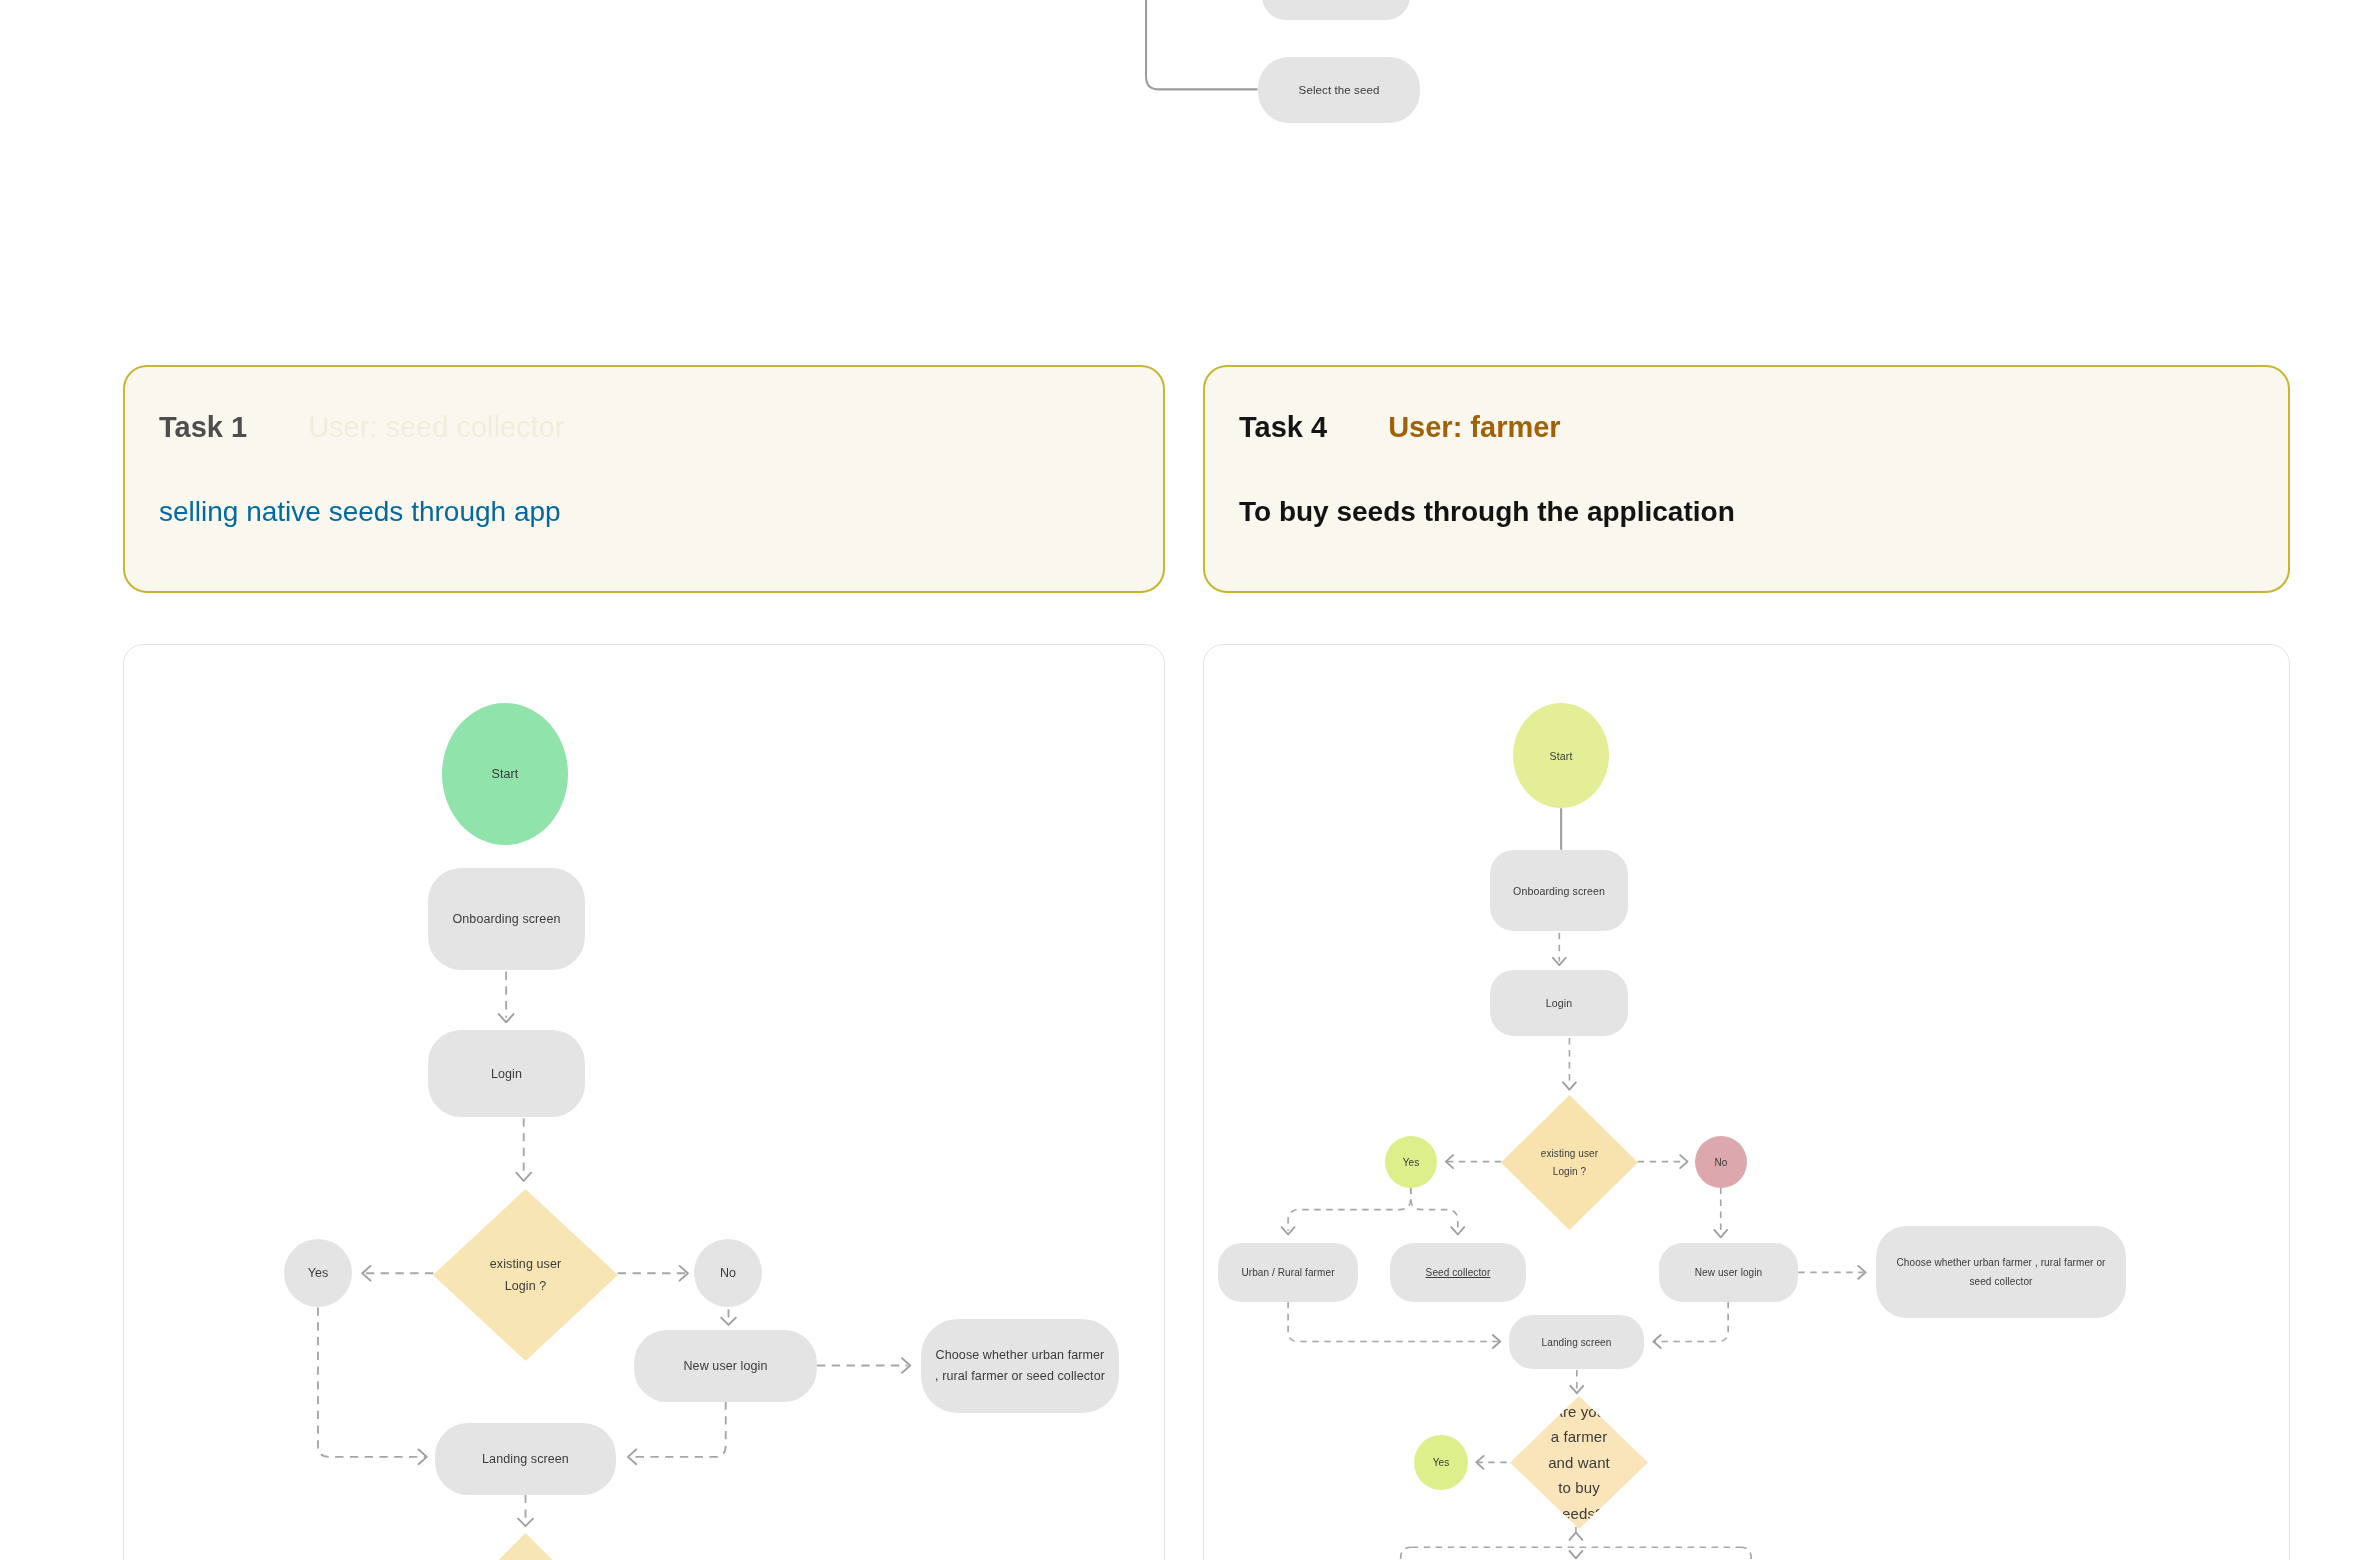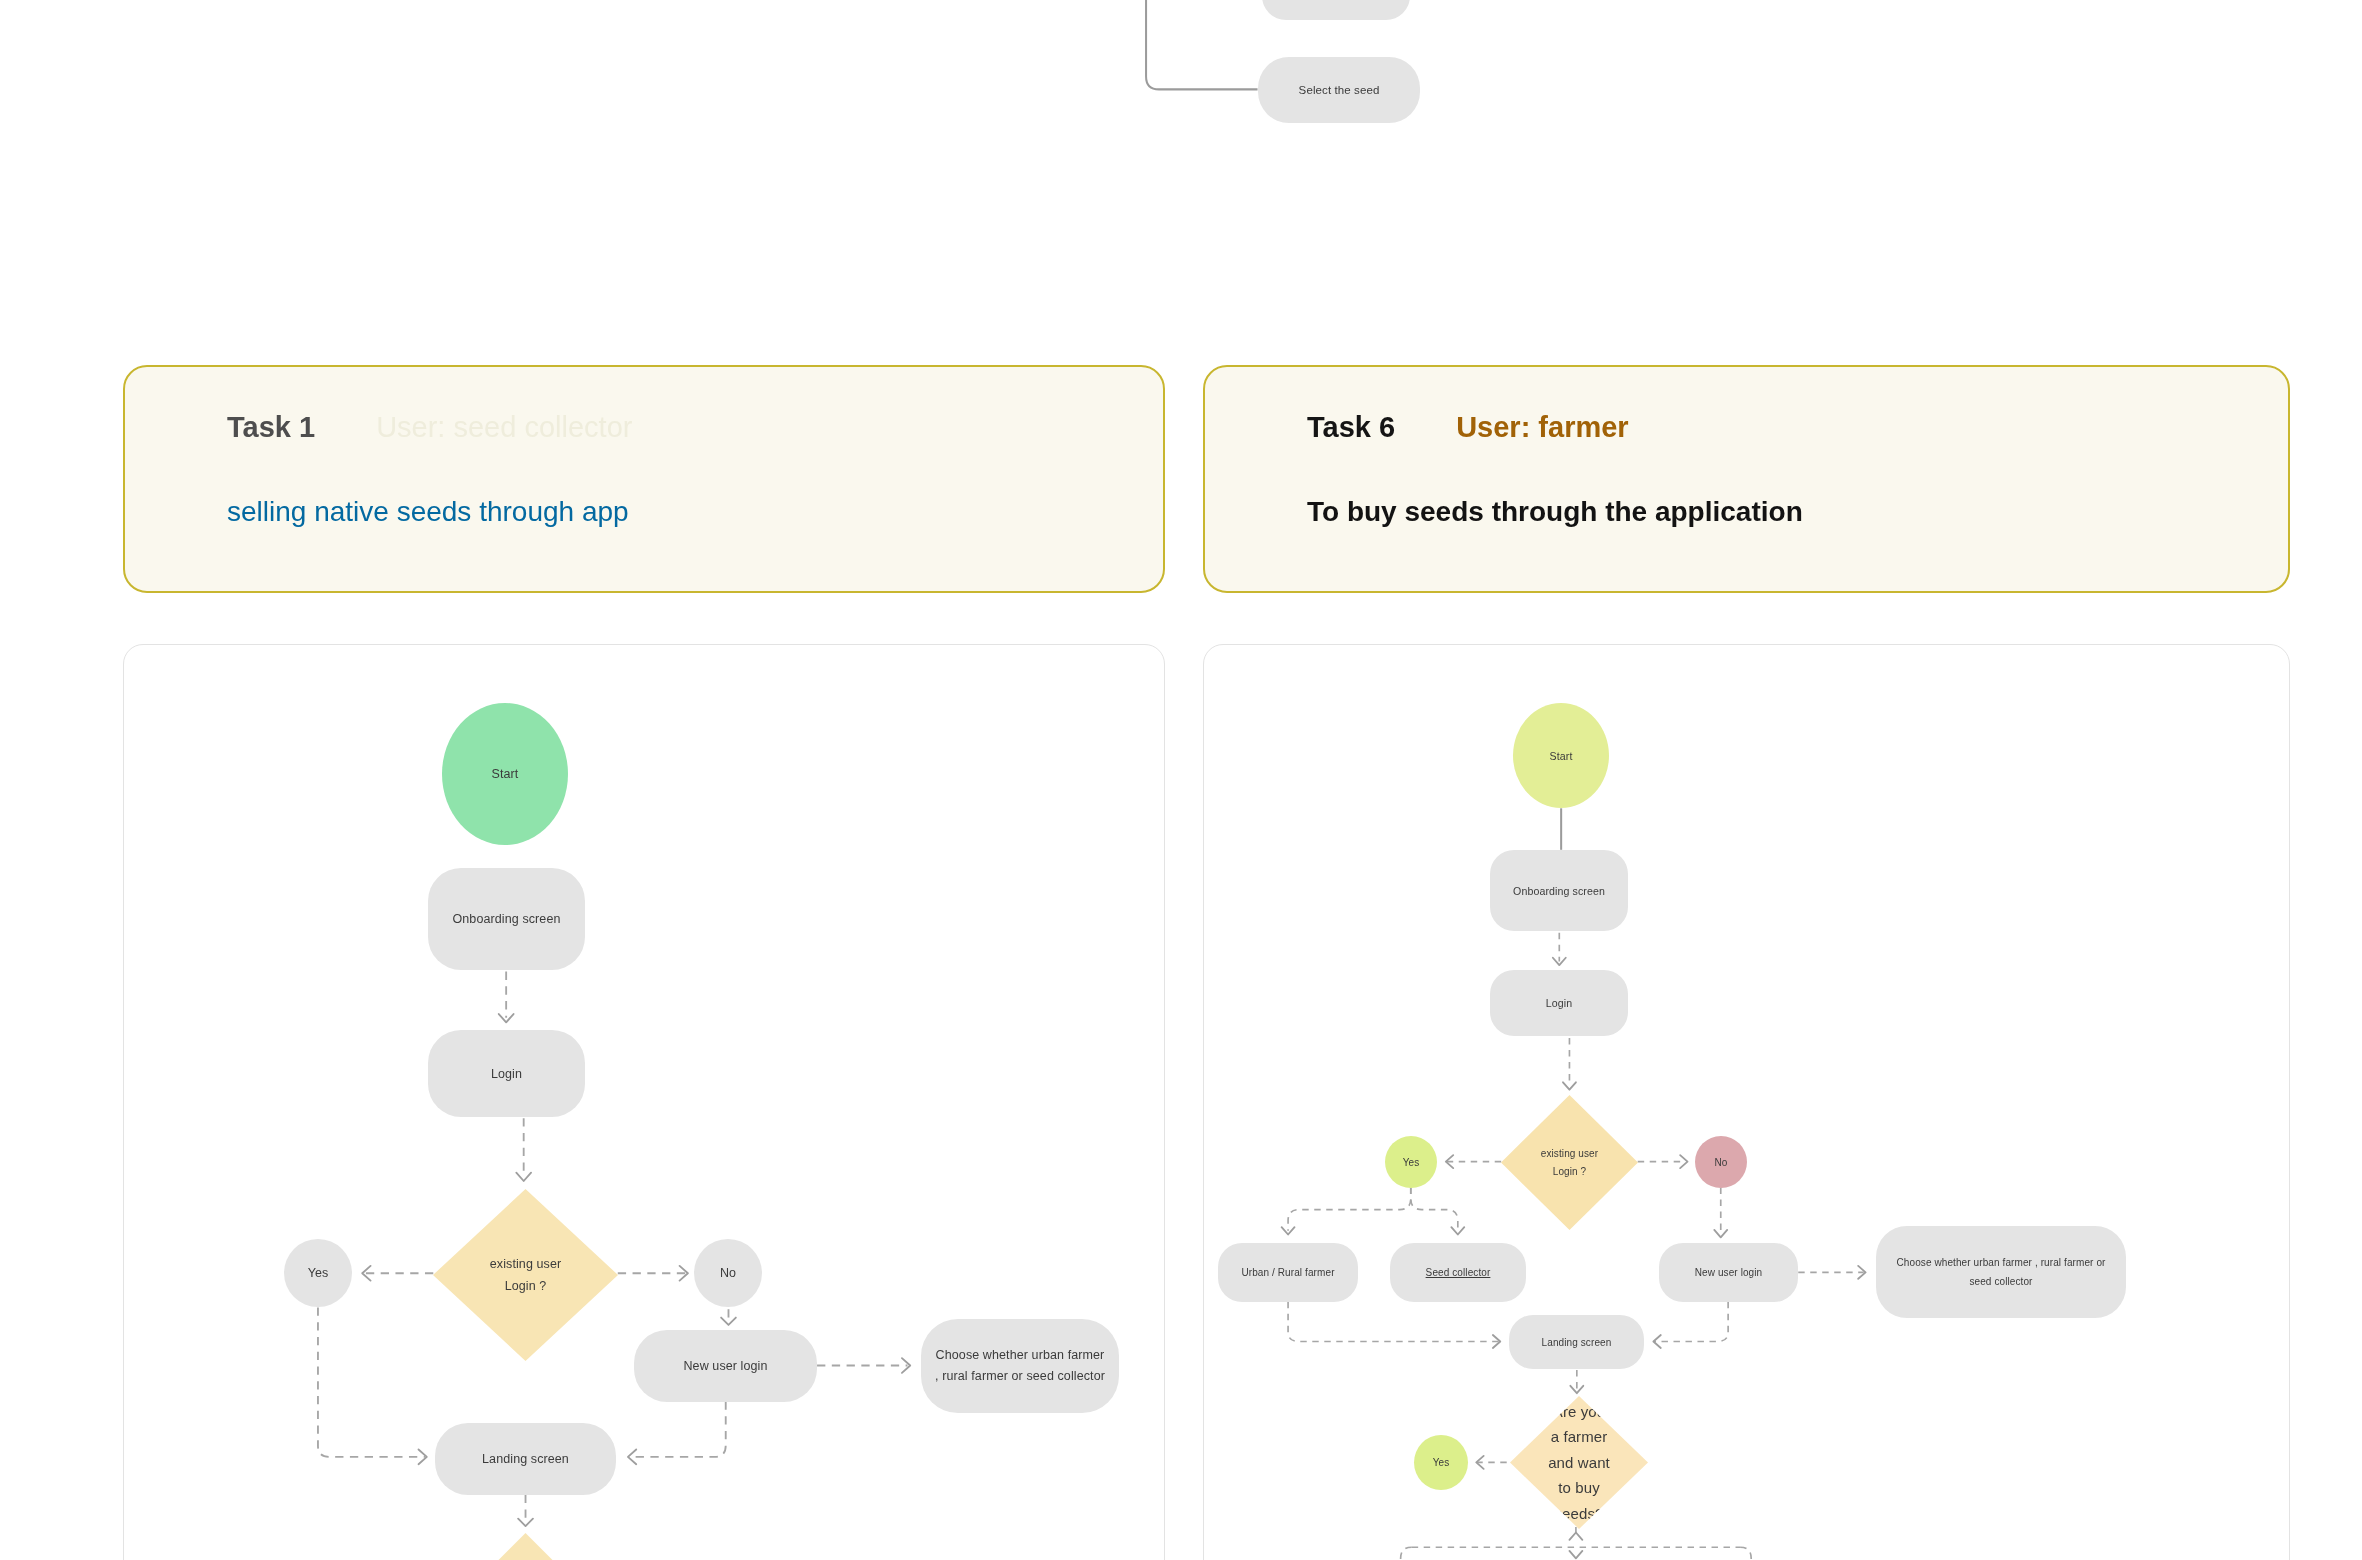--- a/index.html
+++ b/index.html
@@ -39,21 +39,21 @@
   
   .dash  { fill:none; stroke:#A6A6A6; stroke-width:2;   stroke-dasharray:9 7; }
   .dash2 { fill:none; stroke:#A6A6A6; stroke-width:1.8; stroke-dasharray:7 6; }
   .solid { fill:none; stroke:#9B9B9B; stroke-width:2.2; }
   .head  { fill:none; stroke:#9E9E9E; stroke-width:2;   stroke-linecap:round; stroke-linejoin:round; }
 
   
   .task-card {
     position:absolute; top:365px; height:228px;
     background:#FAF8EE; border:2.8px solid #C8B62F; border-radius:24px;
-    padding:44px 102px;
+    padding:44px 34px;
   }
   .task-head { display:flex; align-items:baseline; gap:61px; font-size:29px; margin-bottom:52px; }
   .t1-title { font-weight:700; color:#4E4E4E; }
   .t1-user  { font-weight:400; color:#EFEDDC; }
   .t1-desc  { font-size:28px; font-weight:500; color:#0369a1; }
   .t2-title { font-weight:700; color:#151515; }
   .t2-user  { font-weight:700; color:#a16207; }
   .t2-desc  { font-size:28px; font-weight:700; color:#131313;margin-top:48px; }
 </style>
 </head>
@@ -70,21 +70,21 @@
 <div class="task-card" style="left:123px; width:1042px;">
   <div class="task-head">
     <span class="t1-title">Task 1</span>
     <span class="t1-user">User: seed collector</span>
   </div>
   <div class="t1-desc">selling native seeds through app</div>
 </div>
 
 <div class="task-card" style="left:1203px; width:1087px;">
   <div class="task-head">
-    <span class="t2-title">Task 6</span>
+    <span class="t2-title">Task 4</span>
     <span class="t2-user">User: farmer</span>
   </div>
   <div class="t2-desc">To buy seeds through the application</div>
 </div>
 
 <div class="panel" style="left:123px; width:1042px;">
   <svg class="wires" width="1042" height="941" viewBox="0 0 1129 1020">
     <path class="dash" d="M414,354 V404"></path>
       <path class="head" d="M406,400 L414,409 L422,400"></path>
     <path class="dash" d="M433,513 V576"></path>

